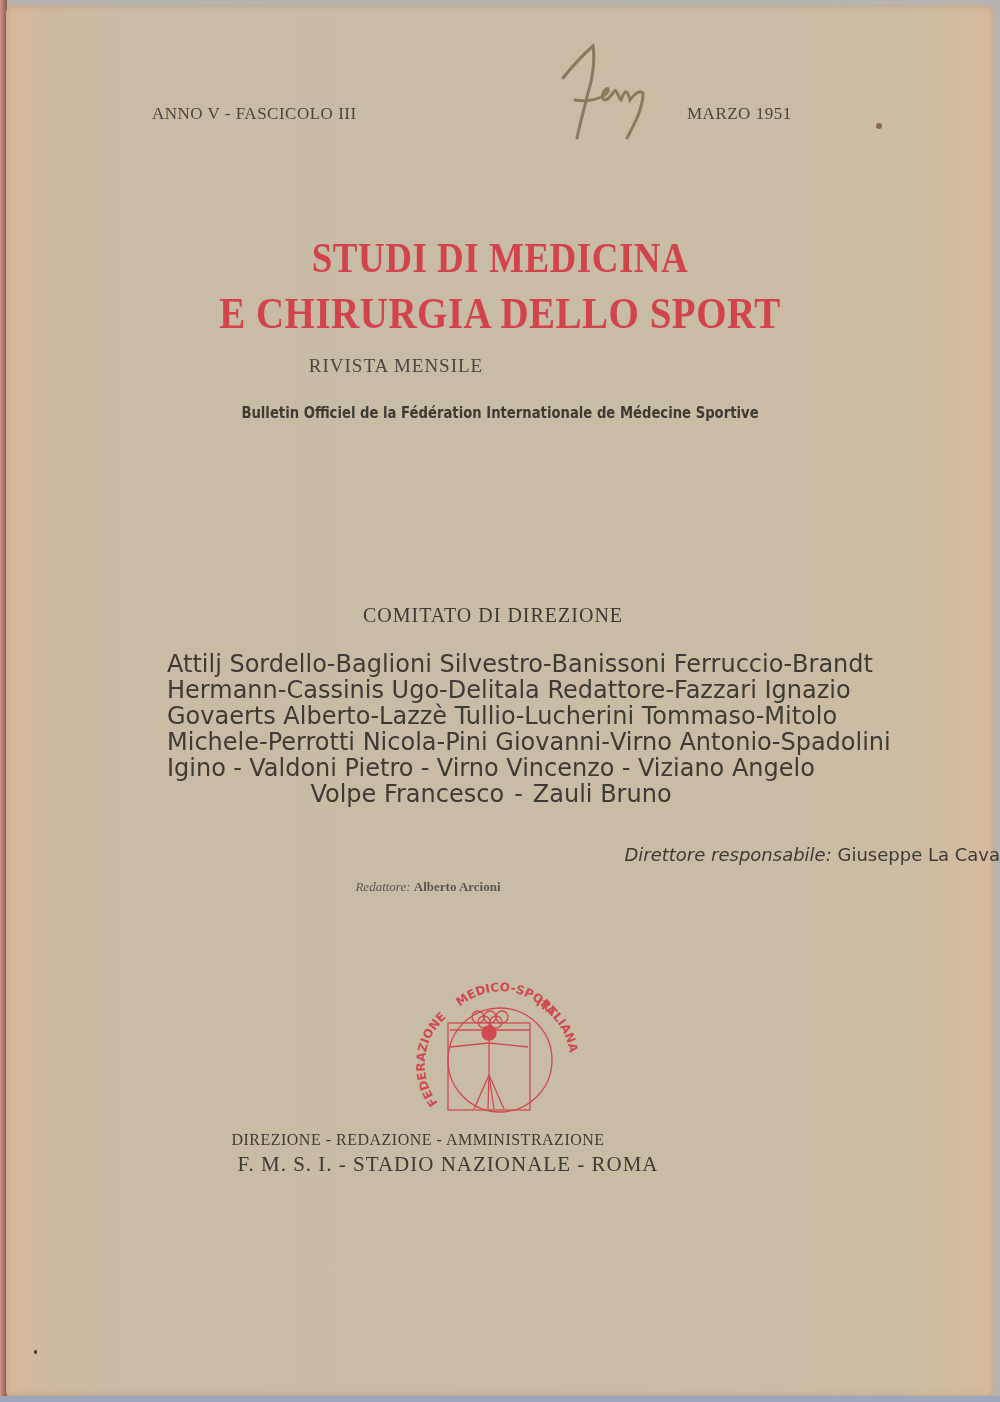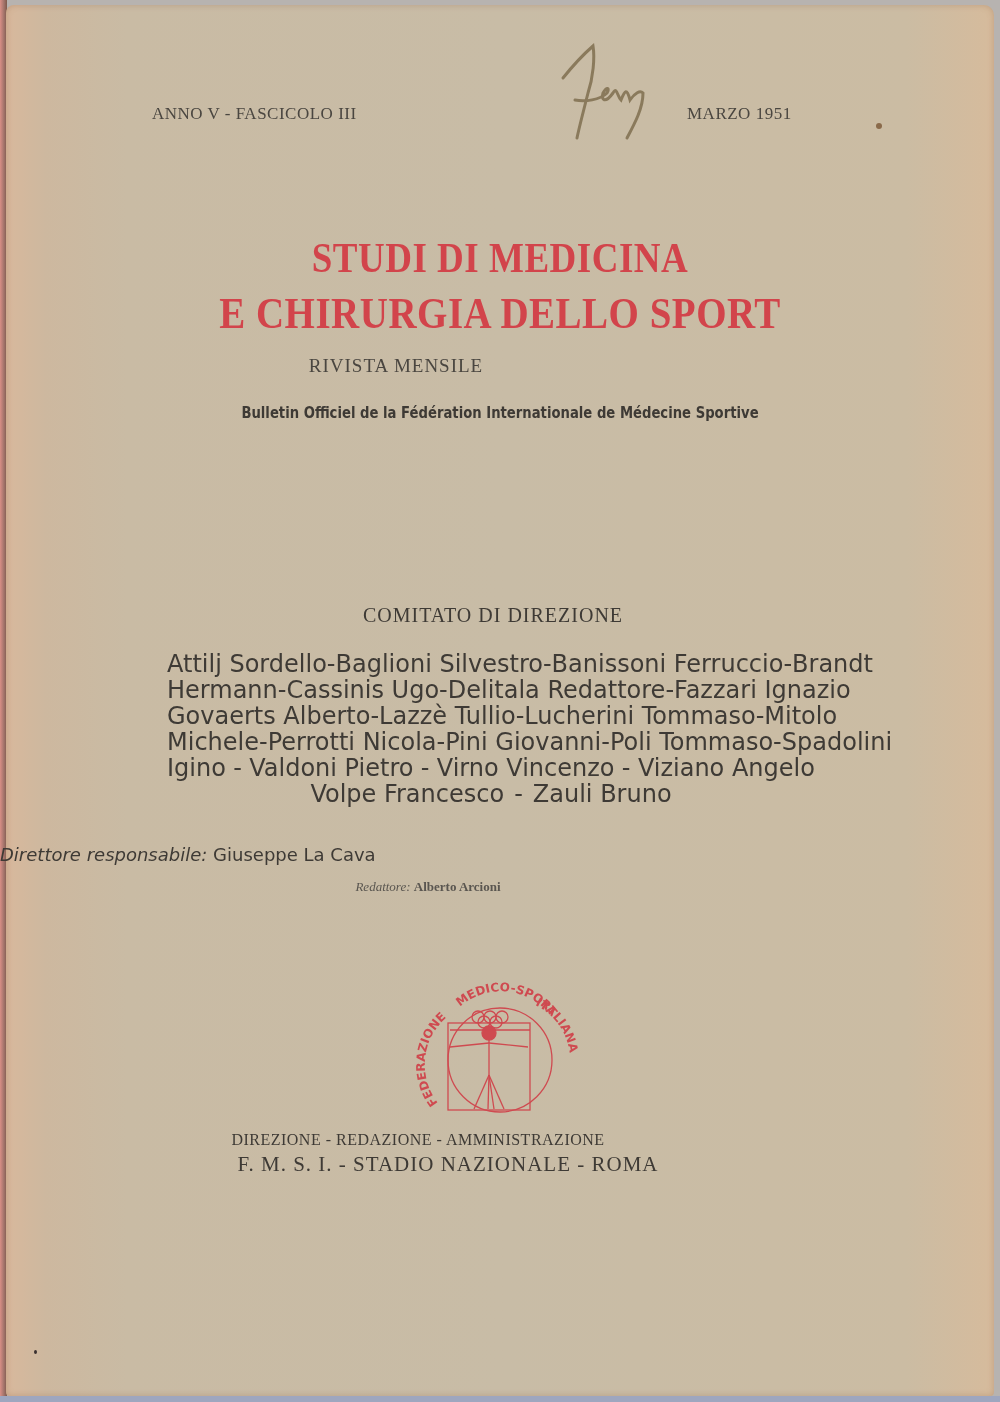--- a/index.html
+++ b/index.html
@@ -53,21 +53,21 @@
     }
     .members {
       top: 651px; left: 153px; width: 648px;
       font-family: "DejaVu Sans", sans-serif; font-size: 24px; color: #3e3a35;
       line-height: 26px;
       margin-left: 14px;
     }
     .members .line { display: flex; justify-content: space-between; white-space: nowrap; }
     .members .line.center { justify-content: center; gap: 10px; }
     .director {
-      top: 844px; left: 0; width: 1000px; text-align: left;
+      top: 844px; left: 0; width: 1000px; text-align: right;
       font-family: "DejaVu Sans", sans-serif; font-size: 18px; color: #3e3a35;
     }
     .director .role { font-style: italic; }
     .editor {
       top: 879px; left: 0; width: 856px; text-align: center;
       font-family: "Liberation Serif", serif; font-size: 13px; color: #5a5650;
     }
     .editor .role { font-style: italic; }
     .editor .name { font-weight: bold; }
     .logo { left: 410px; top: 975px; width: 180px; height: 140px; }
@@ -134,21 +134,21 @@
     <span>-</span>
     <span>Mitolo</span>
   </div>
   <div class="line">
     <span>Michele</span>
     <span>-</span>
     <span>Perrotti Nicola</span>
     <span>-</span>
     <span>Pini Giovanni</span>
     <span>-</span>
-    <span>Poli Tommaso</span>
+    <span>Virno Antonio</span>
     <span>-</span>
     <span>Spadolini</span>
   </div>
   <div class="line">
     <span>Igino</span>
     <span>-</span>
     <span>Valdoni Pietro</span>
     <span>-</span>
     <span>Virno Vincenzo</span>
     <span>-</span>

